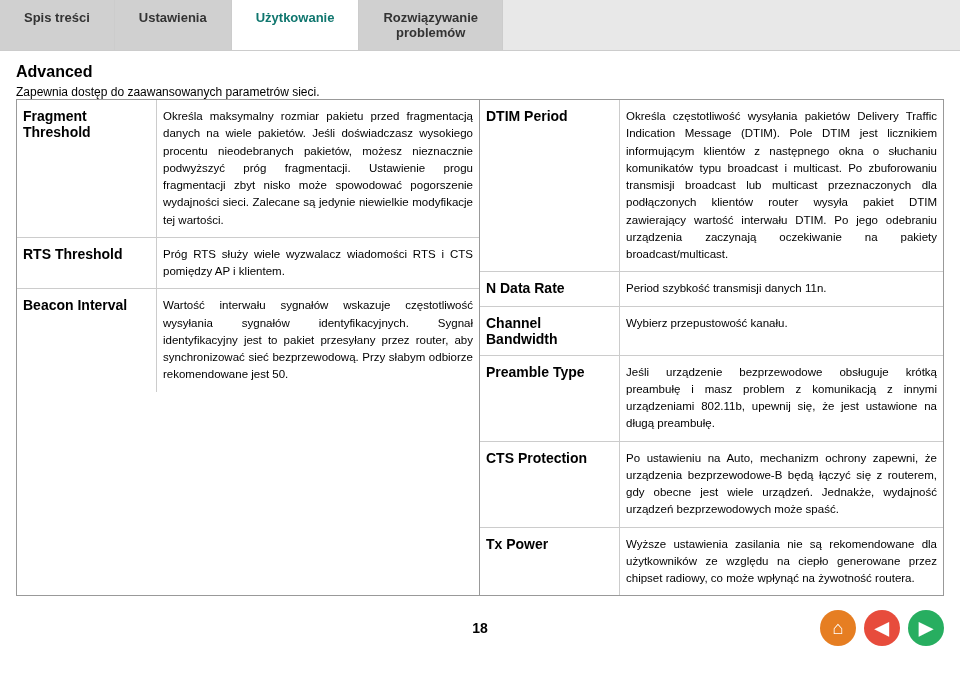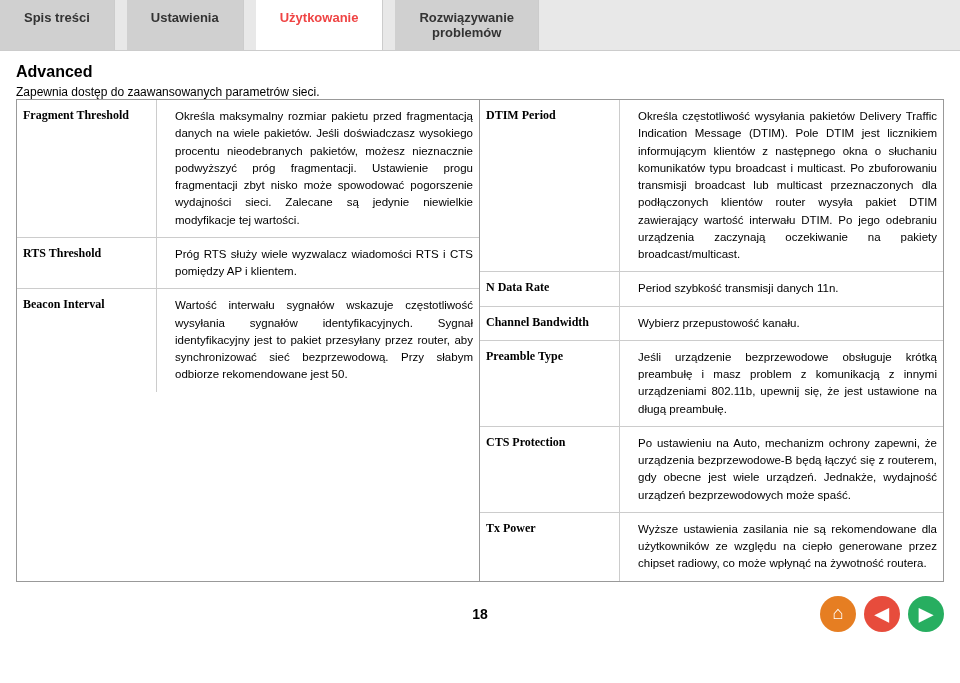--- a/index.html
+++ b/index.html
@@ -1,15 +1,15 @@
 <!DOCTYPE html>
 <html><head>
   <meta charset="utf-8">
   <style>
-    * { margin: 0; padding: 0; box-sizing: border-box; gap: 12px; }
+    * { margin: 0; padding: 0; box-sizing: border-box; }
     body {
       font-family: Arial, sans-serif;
       font-size: 12px;
       background: #fff;
       width: 960px;
       min-height: 683px;
     }
 
     
     .nav-tabs {
@@ -23,21 +23,21 @@
       font-size: 13px;
       font-weight: bold;
       color: #333;
       border-right: 1px solid #ccc;
       background: #d0d0d0;
       text-align: center;
     }
     .nav-tab.active {
       background: #fff;
       border-bottom: none;
-      color: #ef4444;
+      color: #0f766e;
     }
 
     
     .main-content {
       padding: 12px 16px;
     }
 
     .page-title {
       font-size: 16px;
       font-weight: bold;
@@ -68,24 +68,23 @@
       border-bottom: 1px solid #ccc;
     }
     .param-row:last-child {
       border-bottom: none;
     }
     .param-label {
       width: 140px;
       min-width: 140px;
       padding: 8px 6px;
       font-weight: bold;
-      font-size: 12px;
+      font-size: 14px;
       border-right: 1px solid #ccc;
       vertical-align: top;
-      font-family: Liberation Serif, serif;
     }
     .param-desc {
       flex: 1;
       padding: 8px 6px;
       font-size: 11.5px;
       line-height: 1.5;
       text-align: justify;
     }
 
     

